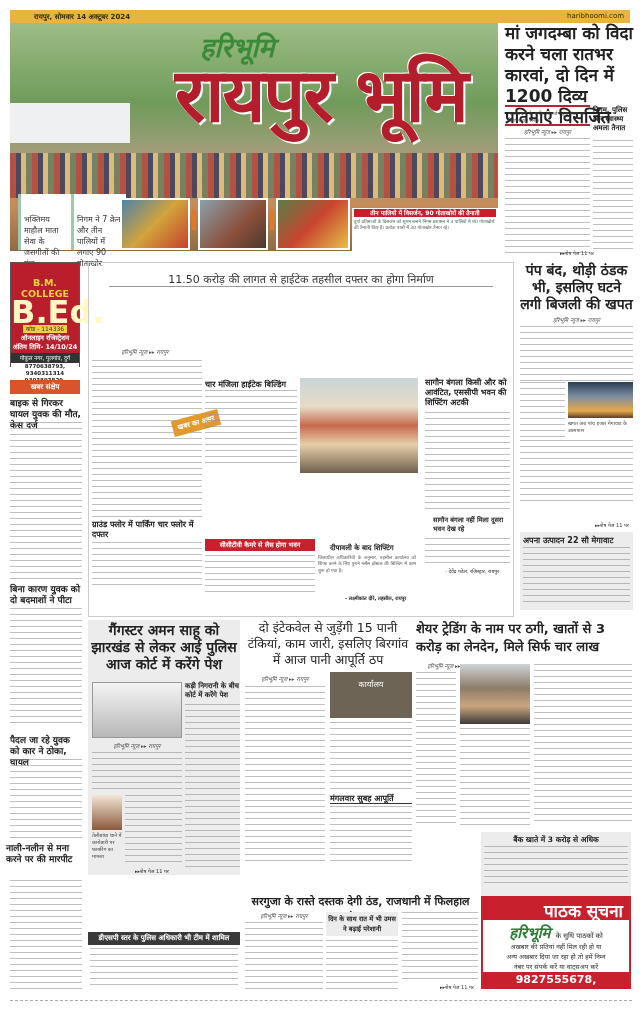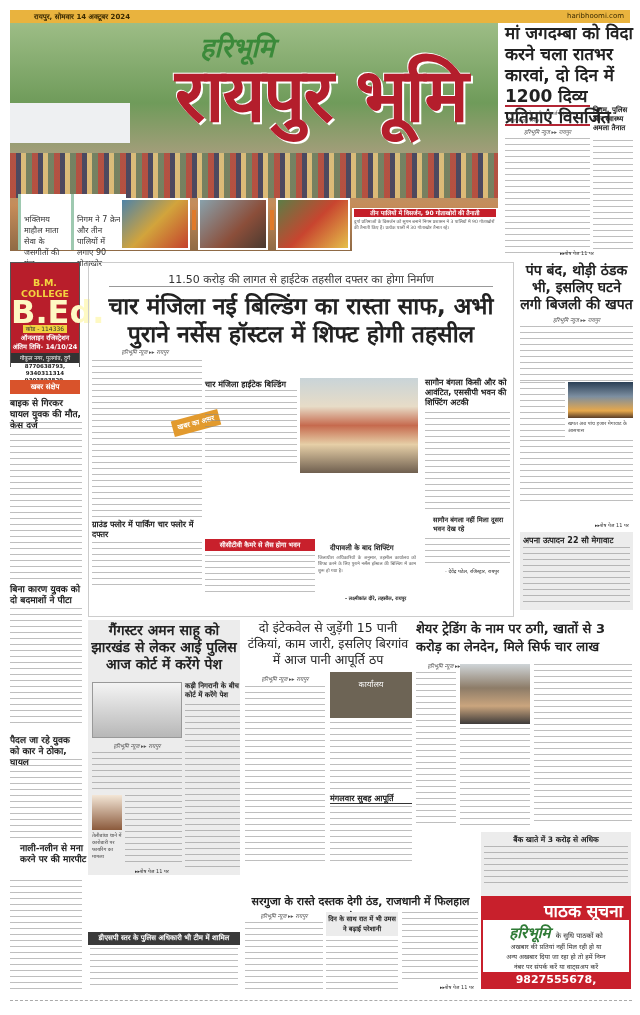--- a/index.html
+++ b/index.html
@@ -90,21 +90,20 @@
   <div class="t2">B.Ed.</div>
   <div class="t3">कोड - 114336</div>
   <div class="t4">ऑनलाइन रजिस्ट्रेशन</div>
   <div class="t4">अंतिम तिथि- 14/10/24</div>
   <div class="t5">गोकुल नगर, पुलगांव, दुर्ग</div>
   <div class="t6">8770638793, 9340311314 9303893829, 9300850065</div>
 </div>
 
 <div class="abs main-box">
   <div class="sub-head">11.50 करोड़ की लागत से हाईटेक तहसील दफ्तर का होगा निर्माण</div>
-  <div class="big-head">चार मंजिला नई बिल्डिंग का रास्ता साफ, अभी पुराने नर्सेस हॉस्टल में शिफ्ट होगी तहसील</div>
 </div>
 <div class="abs byline" style="left:90px;top:348px;width:110px;">हरिभूमि न्यूज ▸▸ रायपुर</div>
 <div class="abs body-text fake-lines" style="left:92px;top:360px;width:110px;height:160px;"></div>
 <div class="abs red-badge" style="left:172px;top:415px;width:48px;height:16px;font-size:7px;line-height:16px;background:#e29a2e;transform:rotate(-15deg);">खबर का असर</div>
 <div class="abs sec-title" style="left:205px;top:378px;font-size:8px;">चार मंजिला हाईटेक बिल्डिंग</div>
 <div class="abs body-text fake-lines" style="left:205px;top:390px;width:92px;height:78px;"></div>
 <div class="abs img-ph" style="left:300px;top:378px;width:118px;height:95px;background:linear-gradient(180deg,#c9d4d8 0%,#e7dcc7 30%,#c66a4e 50%,#e6cfa7 70%,#6f5f4f 100%);"></div>
 <div class="abs sec-title" style="left:92px;top:520px;width:110px;font-size:8px;line-height:10px;">ग्राउंड फ्लोर में पार्किंग चार फ्लोर में दफ्तर</div>
 <div class="abs body-text fake-lines" style="left:92px;top:542px;width:110px;height:48px;"></div>
 <div class="abs red-badge" style="left:205px;top:539px;width:110px;height:12px;font-size:6.5px;line-height:12px;">सीसीटीवी कैमरे से लैस होगा भवन</div>
@@ -131,21 +130,21 @@
   <div class="body-text fake-lines" style="height:60px;margin:0 3px;"></div>
 </div>
 
 <div class="abs khabar">खबर संक्षेप</div>
 <div class="abs side-head" style="left:10px;top:398px;width:72px;">बाइक से गिरकर घायल युवक की मौत, केस दर्ज</div>
 <div class="abs body-text fake-lines" style="left:10px;top:422px;width:72px;height:160px;"></div>
 <div class="abs side-head" style="left:10px;top:584px;width:72px;">बिना कारण युवक को दो बदमाशों ने पीटा</div>
 <div class="abs body-text fake-lines" style="left:10px;top:608px;width:72px;height:118px;"></div>
 <div class="abs side-head" style="left:10px;top:735px;width:72px;">पैदल जा रहे युवक को कार ने ठोका, घायल</div>
 <div class="abs body-text fake-lines" style="left:10px;top:759px;width:72px;height:80px;"></div>
-<div class="abs side-head" style="left:20px;top:843px;width:72px;">नाली-नलीन से मना करने पर की मारपीट</div>
+<div class="abs side-head" style="left:6px;top:843px;width:72px;">नाली-नलीन से मना करने पर की मारपीट</div>
 <div class="abs body-text fake-lines" style="left:10px;top:880px;width:72px;height:110px;"></div>
 
 <div class="abs grey-box" style="left:88px;top:620px;width:152px;height:255px;"></div>
 <div class="abs" style="left:90px;top:622px;width:148px;font-size:14px;line-height:17px;font-weight:bold;text-align:center;">गैंगस्टर अमन साहू को झारखंड से लेकर आई पुलिस आज कोर्ट में करेंगे पेश</div>
 <div class="abs" style="left:92px;top:682px;width:90px;height:56px;background:linear-gradient(180deg,#f4f4f4,#b7b7b7);border:1px solid #999;"></div>
 <div class="abs sec-title" style="left:185px;top:682px;width:55px;font-size:7px;line-height:9px;">कड़ी निगरानी के बीच कोर्ट में करेंगे पेश</div>
 <div class="abs body-text fake-lines" style="left:185px;top:704px;width:55px;height:165px;"></div>
 <div class="abs byline" style="left:92px;top:742px;width:90px;">हरिभूमि न्यूज ▸▸ रायपुर</div>
 <div class="abs body-text fake-lines" style="left:92px;top:752px;width:90px;height:40px;"></div>
 <div class="abs" style="left:92px;top:795px;width:30px;height:35px;background:linear-gradient(180deg,#f3e6d6,#8b5a3c);"></div>

